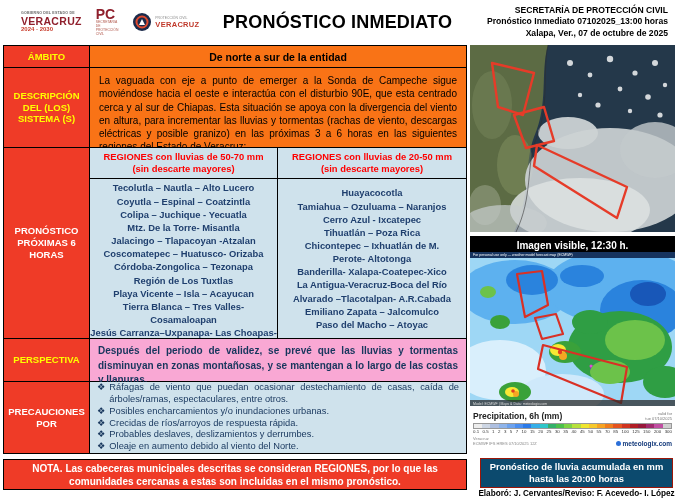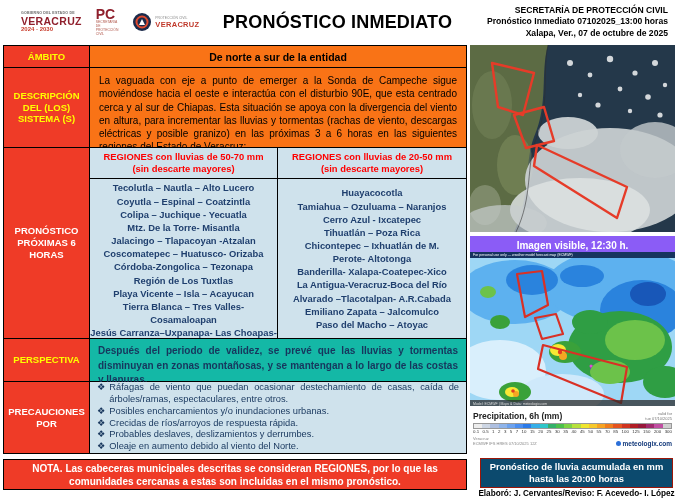--- a/index.html
+++ b/index.html
@@ -31,32 +31,32 @@
 
   .amb{height:21px;display:flex;align-items:center;justify-content:center;font-weight:bold;font-size:10.5px;}
   .desc{height:79px;padding:6px 9px;font-size:10px;line-height:1.33;text-align:justify;}
 
   .proncols{display:flex;height:190px;background:#CFE2EC;}
   .rcol{width:50%;display:flex;flex-direction:column;box-sizing:border-box;text-align:center;}
   .rcol.first{border-right:1.5px solid #000;}
   .rhead{color:#FF0000;font-weight:bold;font-size:9.4px;line-height:1.3;padding:3px 2px;border-bottom:1.5px solid #000;}
   .rlist{flex:1;display:flex;flex-direction:column;justify-content:center;color:#1F3F6E;font-weight:bold;font-size:9.4px;line-height:1.4;padding:2px 0;}
 
-  .persp{height:42px;background:#14b8a6;color:#17365D;font-weight:bold;font-size:10px;line-height:1.45;padding:5px 8px;text-align:justify;}
+  .persp{height:42px;background:#f9a8d4;color:#17365D;font-weight:bold;font-size:10px;line-height:1.45;padding:5px 8px;text-align:justify;}
 
   .prec{height:71px;background:#CFE2EC;color:#17365D;font-size:9.3px;line-height:1.28;padding:4px 7px;display:flex;flex-direction:column;justify-content:center;}
   .prec-item{display:flex;gap:4px;}
   .prec-item .bl{flex:0 0 auto;}
   .prec-item .tx{flex:1;text-align:justify;}
 
   .nota{position:absolute;left:3px;top:459px;width:464px;height:31px;background:#EF3B27;border:1.5px solid #000;box-sizing:border-box;color:#fff;font-weight:bold;font-size:10px;line-height:1.3;display:flex;align-items:center;justify-content:center;text-align:center;padding:0 10px;}
 
   
   .sat{position:absolute;left:470px;top:45px;width:205px;height:205px;}
-  .satcap{height:18px;background:#8b5cf6;color:#fff;font-weight:bold;font-size:10px;display:flex;align-items:center;justify-content:center;}
+  .satcap{height:18px;background:#000000;color:#fff;font-weight:bold;font-size:10px;display:flex;align-items:center;justify-content:center;}
   .precip{position:absolute;left:470px;top:252px;width:205px;height:204px;background:#fff;}
   .legend{padding:1px 3px 0;box-sizing:border-box;}
   .lg-row1{display:flex;justify-content:space-between;align-items:flex-start;}
   .lg-title{font-size:8.5px;color:#222;font-weight:bold;}
   .lg-valid{font-size:4px;color:#777;text-align:right;line-height:1.35;}
   .lg-bar{display:flex;height:6px;width:199px;margin-top:1px;border:.5px solid #999;box-sizing:border-box;}
   .lg-bar span{flex:1;}
   .lg-ticks{font-size:4.4px;color:#333;width:199px;text-align:justify;text-align-last:justify;line-height:1.4;}
   .lg-bottom{display:flex;justify-content:space-between;align-items:flex-end;margin-top:1px;}
   .lg-model{font-size:4px;color:#888;line-height:1.35;}

